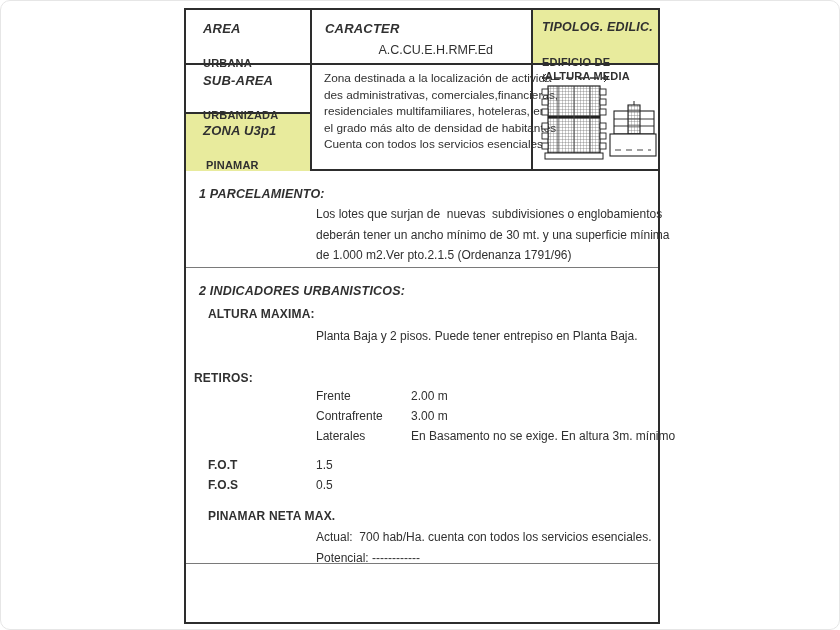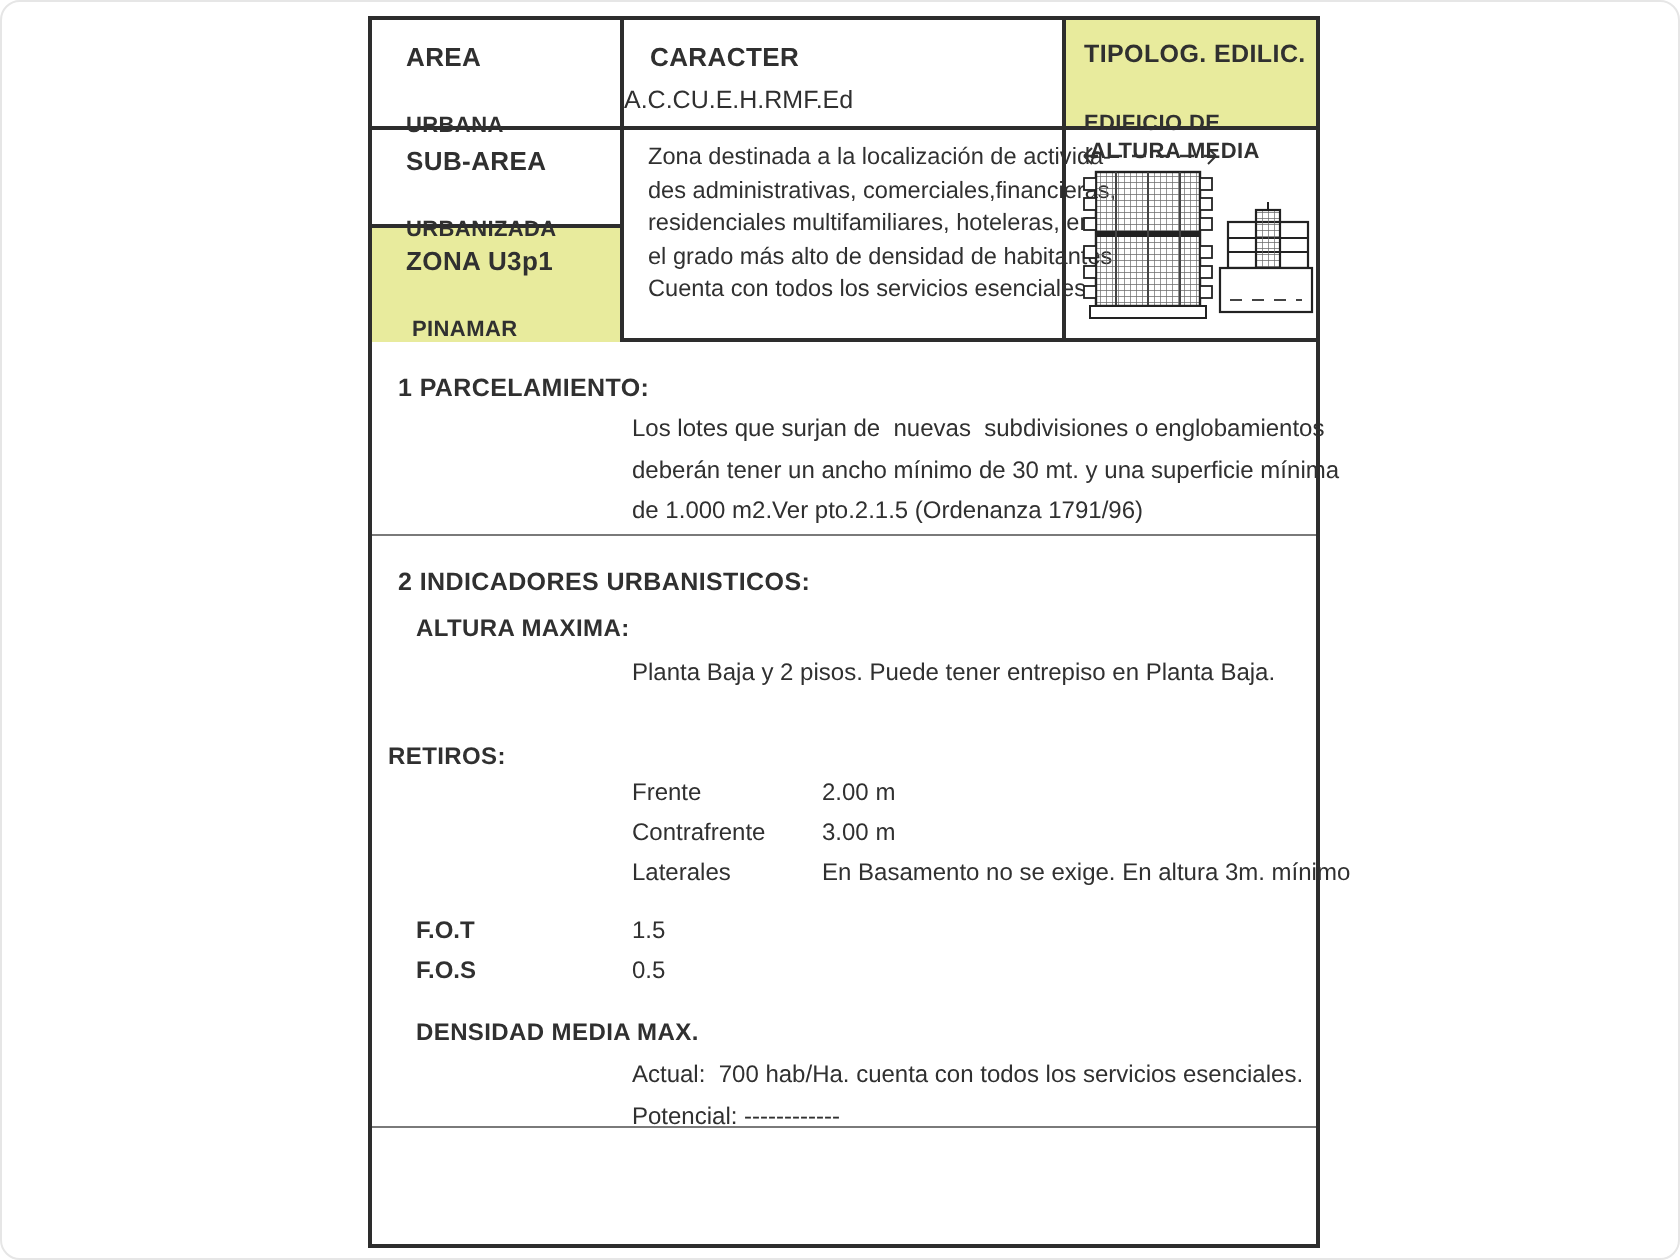--- a/index.html
+++ b/index.html
@@ -19,33 +19,33 @@
   .vline { position: absolute; top: 0; bottom: 0; width: 2px; background: #2d2d2d; }
   .vline.v1 { left: 124px; }
   .vline.v2 { left: 345px; }
   .hline { position: absolute; height: 2px; background: #2d2d2d; }
   .hline.h1 { left: 0; right: 0; top: 53px; }
   .hline.h2 { left: 0; width: 124px; top: 102px; }
   .cell-yellow { position: absolute; }
   .yellow-tipolog { left: 347px; top: 0; right: 0; height: 53px; }
   .yellow-zona { left: 0; top: 104px; width: 124px; height: 57px; }
   .hcell { position: absolute; line-height: 1.25; }
-  .t-big { font-weight: bold; font-size: 13px; letter-spacing: 0.2px; }
+  .t-big { font-weight: bold; font-size: 13px; letter-spacing: 0.2px; font-style: italic; }
   .t-sub { font-weight: bold; font-size: 11px; margin-top: 20px; letter-spacing: 0.2px; }
-  .caracter-code { position: absolute; left: 126px; width: 181px; top: 33px; text-align: left; font-size: 12.5px; }
+  .caracter-code { position: absolute; left: 126px; width: 181px; top: 33px; text-align: right; font-size: 12.5px; }
   .desc { position: absolute; left: 138px; top: 60px; width: 204px; font-size: 11.8px; line-height: 16.5px; }
   .desc div { white-space: pre; }
   .bsvg { position: absolute; left: 349px; top: 57px; }
   
   .sec { position: relative; width: 100%; }
   .sec1 { height: 97px; border-bottom: 1px solid #7a7a7a; }
   .sec2 { height: 296px; border-bottom: 1px solid #7a7a7a; }
   .sec3 { height: 57px; }
   .abs { position: absolute; }
-  .sec-title { font-weight: bold; font-size: 12.5px; letter-spacing: 0.2px; }
+  .sec-title { font-weight: bold; font-size: 12.5px; letter-spacing: 0.2px; font-style: italic; }
   .sub-title { font-weight: bold; font-size: 12px; letter-spacing: 0.2px; }
   .body-text { font-size: 12px; line-height: 20.5px; }
   .body-text div { white-space: pre; }
   .kv-row { position: absolute; font-size: 12px; height: 20px; }
   .kv-label { position: absolute; left: 0; white-space: pre; }
   .kv-value { position: absolute; left: 95px; white-space: pre; }
   .fx-label { position: absolute; left: 22px; font-weight: bold; font-size: 12px; }
   .fx-value { position: absolute; left: 130px; font-size: 12px; }
 </style>
 </head>
@@ -169,21 +169,21 @@
       <div class="kv-row" style="left:130px; top:161px; right:26px;">
         <span class="kv-label">Laterales</span>
         <span class="kv-value">En Basamento no se exige. En altura 3m. mínimo</span>
       </div>
 
       <div class="fx-label" style="top:190px;">F.O.T</div>
       <div class="fx-value" style="top:190px;">1.5</div>
       <div class="fx-label" style="top:210px;">F.O.S</div>
       <div class="fx-value" style="top:210px;">0.5</div>
 
-      <div class="abs sub-title" style="left:22px; top:241px;">DENSIDAD MEDIA MAX.</div>
+      <div class="abs sub-title" style="left:22px; top:241px;">PINAMAR NETA MAX.</div>
       <div class="abs body-text" style="left:130px; top:259px;">
         <div>Actual:  700 hab/Ha. cuenta con todos los servicios esenciales.</div>
         <div>Potencial: ------------</div>
       </div>
     </div>
 
 
   </div>
 </div>
 

